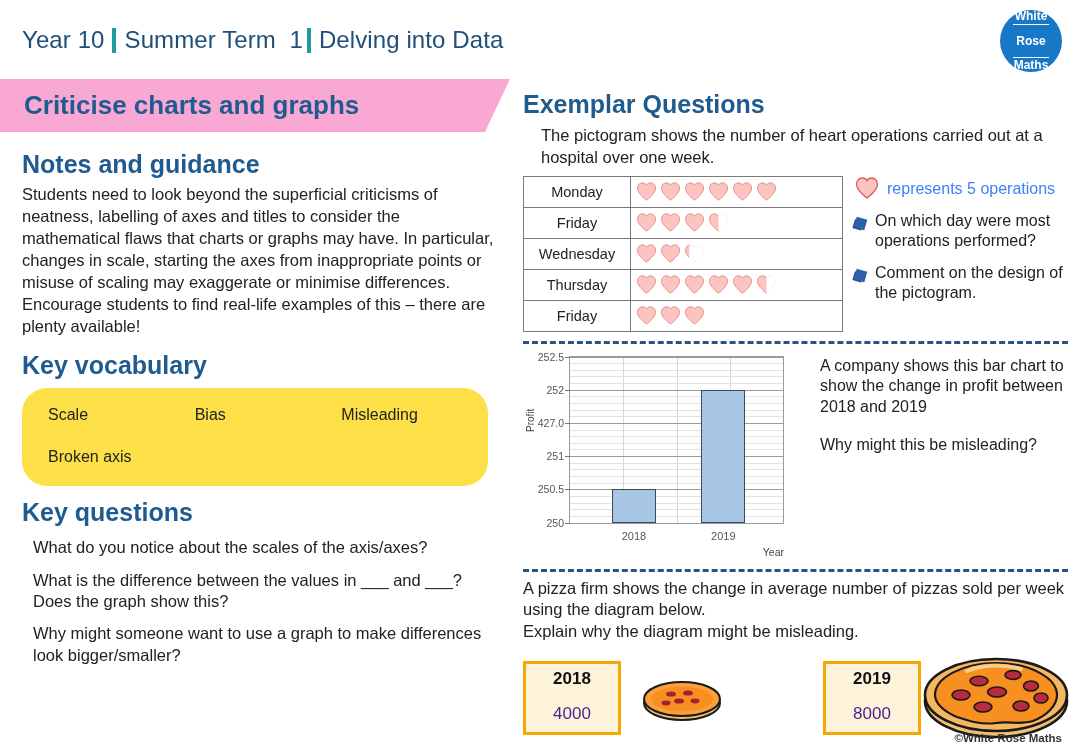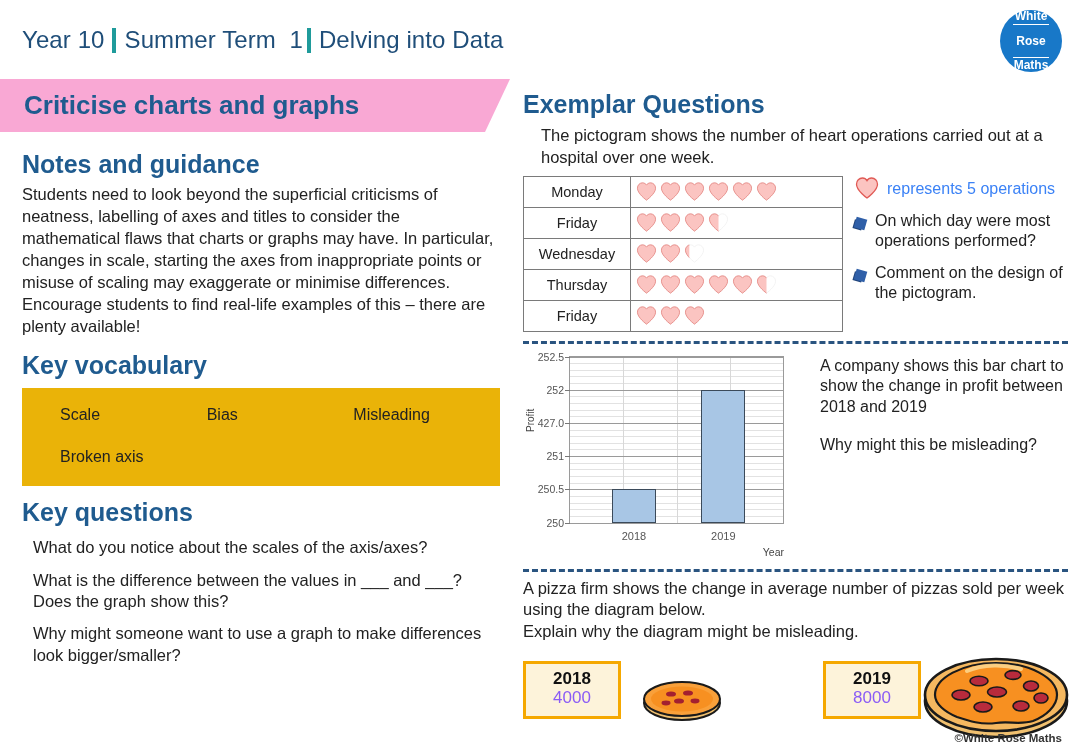--- a/index.html
+++ b/index.html
@@ -22,21 +22,21 @@
   #logo span{font-size:12px;font-weight:bold;}
   #logo .mid{border-top:1px solid #fff;border-bottom:1px solid #fff;padding:10px 3px;margin:1px 0;}
   
   #banner{position:absolute;left:0;top:79px;width:510px;height:53px;background:#f9a8d4;
     clip-path:polygon(0 0,510px 0,485px 53px,0 53px);display:flex;align-items:center;}
   #banner h1{margin:0 0 0 24px;font-size:26px;font-weight:bold;color:#1f5b8f;}
   
   #left{position:absolute;left:22px;top:150px;width:478px;}
   h2.sec{margin:0 0 4px 0;font-size:25px;font-weight:bold;color:#1f5b8f;}
   p.body{margin:0;font-size:16.5px;line-height:1.335;color:#222;}
-  #vocab{margin-top:8px;background:#eab308;padding:18px 0 20px 38px;width:440px;}
+  #vocab{margin-top:8px;background:#fde047;padding:18px 0 20px 26px;width:440px;border-radius:25px;}
   .vocab-row{display:flex;font-size:16px;color:#222;}
   .vocab-row:first-child{margin-bottom:24px;}
   .vc{width:148px;}
   #kq{margin-top:10px;margin-left:11px;}
   #kq p{margin:0 0 11px 0;font-size:16.5px;line-height:1.3;color:#222;}
   
   #right{position:absolute;left:523px;top:90px;width:545px;}
   h2.exh{margin:0 0 6px 0;font-size:25px;font-weight:bold;color:#1f5b8f;}
   p.intro{margin:0 0 7px 18px;font-size:16.5px;line-height:1.32;color:#222;}
   
@@ -76,21 +76,21 @@
   #xlabel{position:absolute;left:46px;width:215px;top:196px;text-align:right;
           font-size:10.5px;color:#444;}
   #chart-txt{margin-left:12px;width:246px;font-size:16px;line-height:1.3;color:#222;padding-top:6px;}
   #chart-txt .gap{height:17px;}
   
   #pizza-intro{font-size:16.5px;line-height:1.32;color:#222;margin:0;}
   #pizza-row{position:relative;height:90px;margin-top:12px;}
   .ybox{position:absolute;border:3px solid #f5a800;background:#fdf3da;
         text-align:center;padding:5px 0 7px 0;}
   .ybox .yr{font-size:17px;font-weight:bold;color:#111;line-height:1.15;}
-  .ybox .vl{font-size:17px;color:#8b5cf6;line-height:1.2;}
+  .ybox .vl{font-size:17px;color:#4c1d95;line-height:1.2;margin-top:16px;}
   #copy{position:absolute;right:22px;bottom:6px;font-size:11.5px;font-weight:bold;color:#333;}
 </style>
 </head>
 <body>
 
 <div id="header">
   <span class="hdr-txt">Year 10</span>
   <span class="hdr-sep"></span>
   <span class="hdr-txt">Summer Term  1</span>
   <span class="hdr-sep tight"></span>

